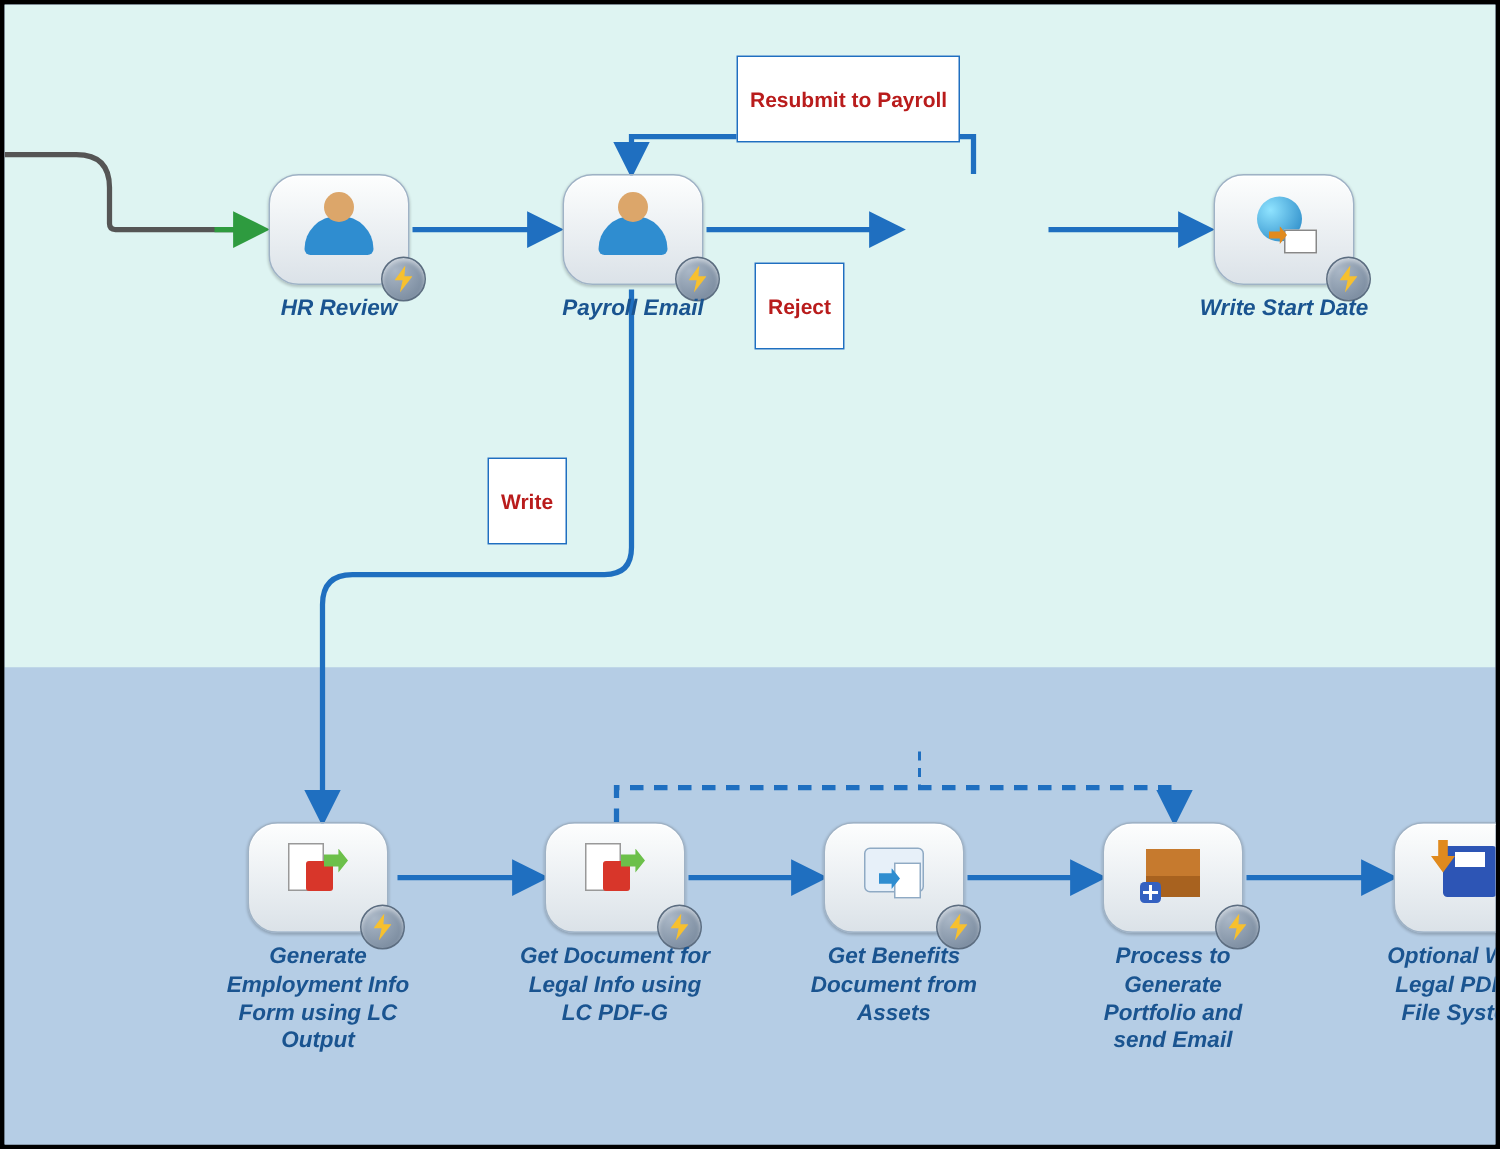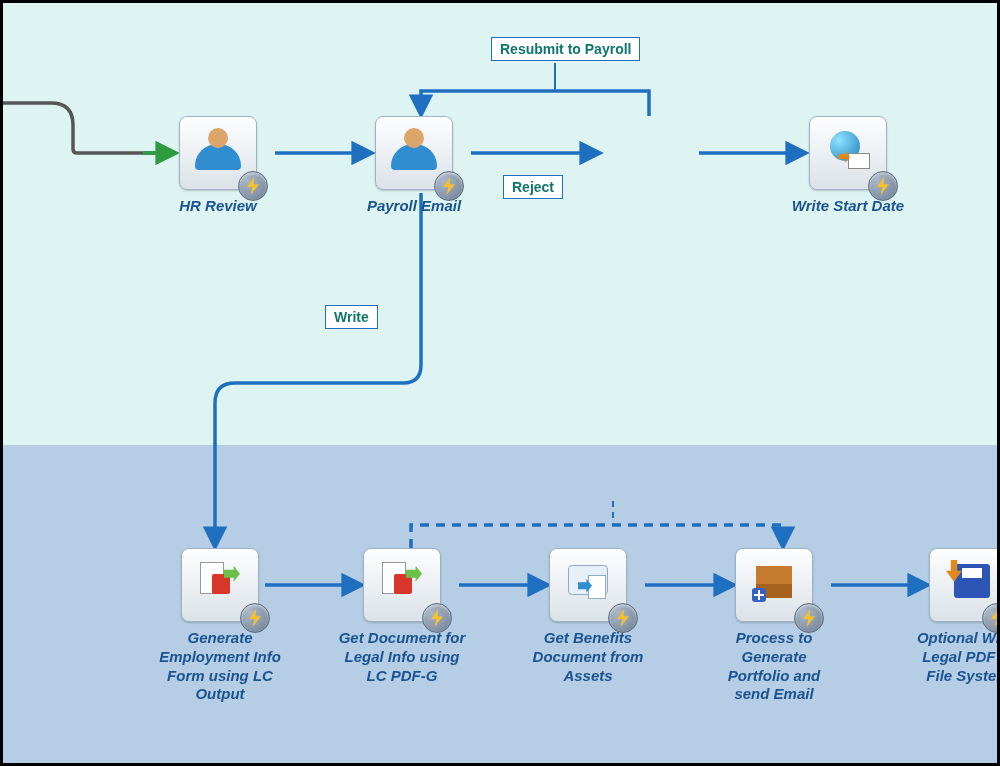--- a/index.html
+++ b/index.html
@@ -28,24 +28,24 @@
     background: #def4f2;
   }
   .lane.bottom {
     top: 442px;
     height: 320px;
     background: #b5cde5;
   }
 
   .node {
     position: absolute;
-    width: 78px; height: 74px;
+    width: 94px; height: 74px;
     background: linear-gradient(#fdfefe, #dbe2e8);
     border: 1px solid #9fb2c5;
-    border-radius: 8px;
+    border-radius: 20px;
     box-shadow: 0 1px 2px rgba(0,0,0,.2), inset 0 1px 0 #fff;
     font-style: italic;
   }
   .node .icon-slot {
     position: absolute;
     left: 50%; top: 44%;
     transform: translate(-50%, -50%);
   }
   .node .bolt {
     position: absolute;
@@ -183,23 +183,23 @@
   .disk-icon .down {
     width: 16px; height: 22px; background: #e08a1e;
     position: absolute; left: 0; top: 0;
     clip-path: polygon(30% 0, 70% 0, 70% 50%, 100% 50%, 50% 100%, 0 50%, 30% 50%);
   }
 
   .tag-label {
     position: absolute;
     background: #fff;
     border: 1px solid #1f6fc0;
-    color: #0f766e;
+    color: #b91c1c;
     font-weight: 600;
-    padding: 3px 8px;
+    padding: 20px 8px;
     font-size: 14px;
     white-space: nowrap;
   }
 
   svg.connectors {
     position: absolute;
     left: 0; top: 0;
     width: 1000px; height: 766px;
     pointer-events: none;
   }
@@ -275,21 +275,21 @@
         <div class="globe-icon">
           <div class="globe"></div>
           <div class="env"></div>
           <div class="arrow"></div>
         </div>
       </div>
     <div class="bolt"></div>
     <div class="node-label">Write Start Date</div>
   </div>
 
-  <div class="node" style="left:178px; top:545px">
+  <div class="node" style="left:162px; top:545px">
     <div class="icon-slot">
         <div class="doc-icon">
           <div class="page"></div>
           <div class="pdf"></div>
           <div class="green-arrow"></div>
         </div>
       </div>
     <div class="bolt"></div>
     <div class="node-label" style="width:130px">Generate Employment Info Form using LC Output</div>
   </div>

